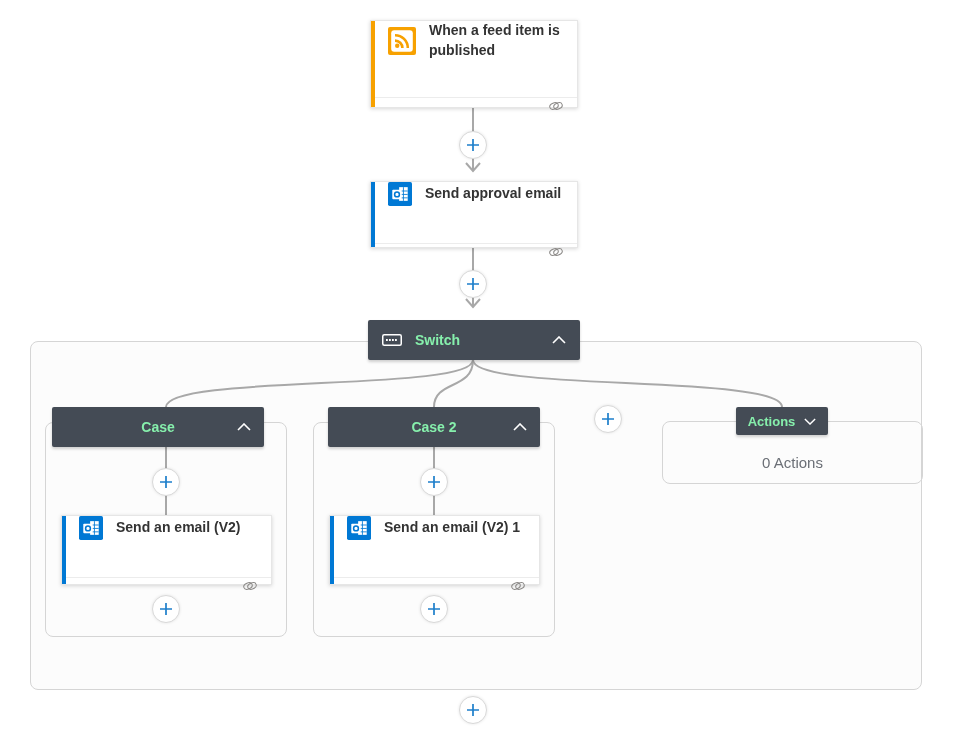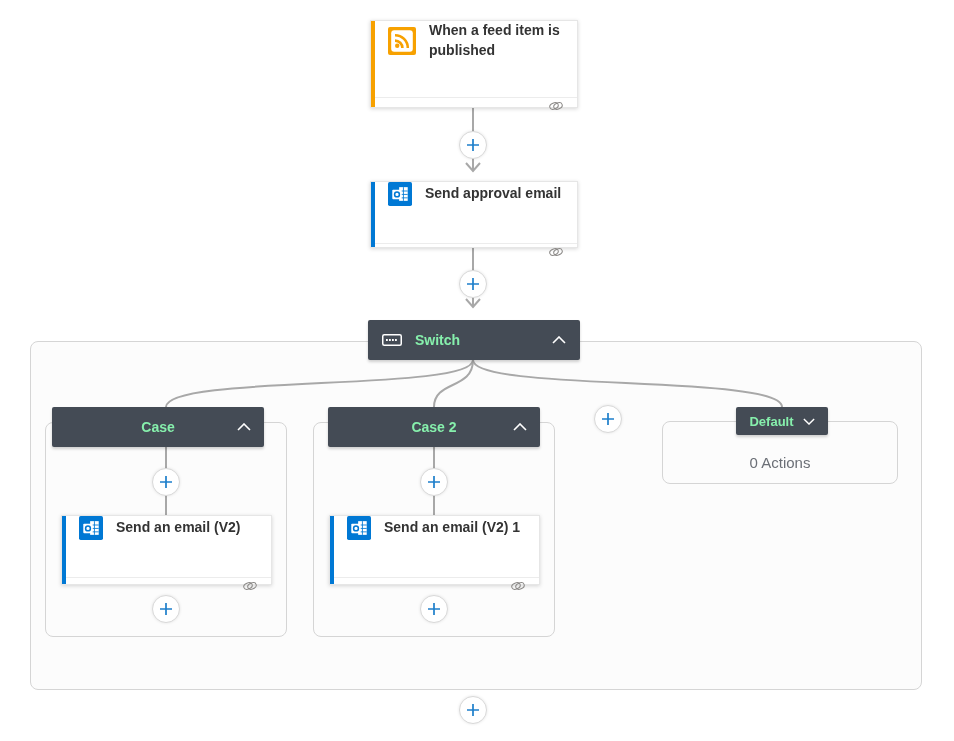--- a/index.html
+++ b/index.html
@@ -221,25 +221,25 @@
         <path d="M7 1 V13 M1 7 H13" stroke="#1e7fcb" stroke-width="1.7"></path>
       </svg>
   </div>
 
   <div class="plus-btn" style="left:594px;top:405px;">
     <svg width="14" height="14" viewBox="0 0 14 14">
         <path d="M7 1 V13 M1 7 H13" stroke="#1e7fcb" stroke-width="1.7"></path>
       </svg>
   </div>
 
-  <div class="container-box inner-box" style="left:662px;top:421px;width:236px;height:63px;">
+  <div class="container-box inner-box" style="left:662px;top:421px;width:261px;height:63px;">
     <div class="empty-branch-text" style="top:32px;">0 Actions</div>
   </div>
   <div class="scope-header default-header" style="left:736px;top:407px;width:92px;height:28px;">
-    <span>Default</span>
+    <span>Actions</span>
     <span style="display:flex;">
       <svg width="12" height="7" viewBox="0 0 14 8">
           <path d="M1 1 L7 7 L13 1" stroke="#fff" stroke-width="1.6" fill="none"></path>
         </svg>
     </span>
   </div>
 
   <div class="plus-btn" style="left:459px;top:696px;">
     <svg width="14" height="14" viewBox="0 0 14 14">
         <path d="M7 1 V13 M1 7 H13" stroke="#1e7fcb" stroke-width="1.7"></path>

